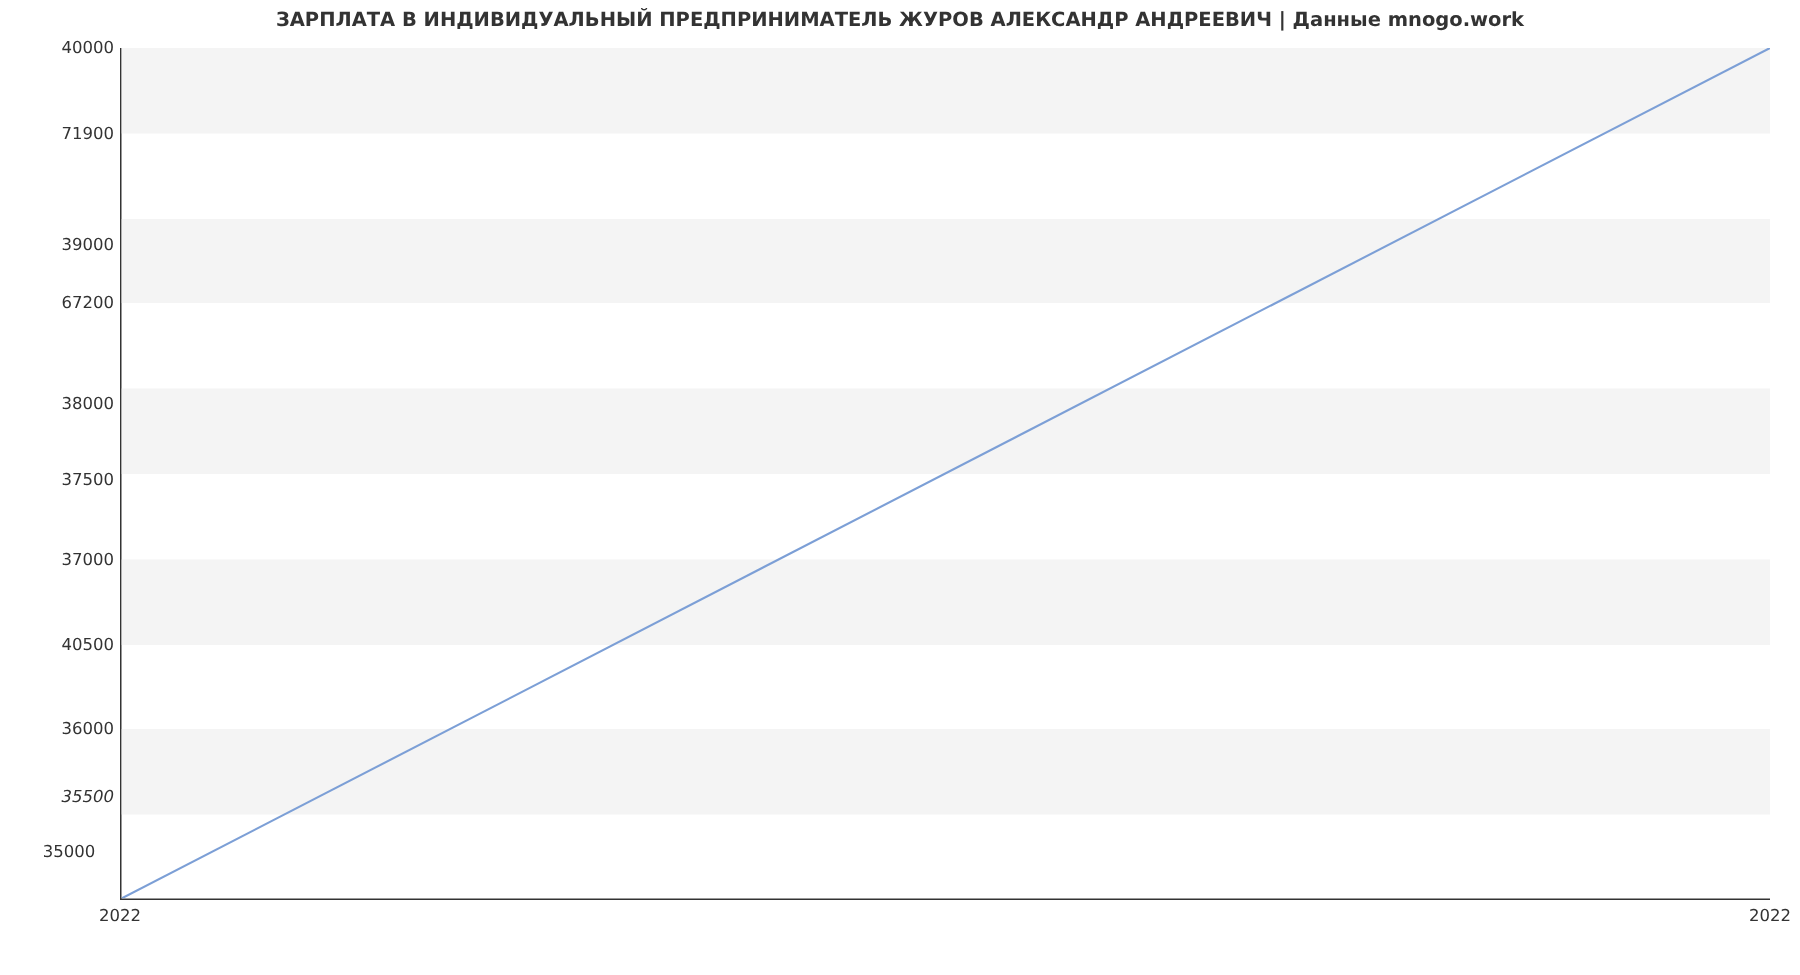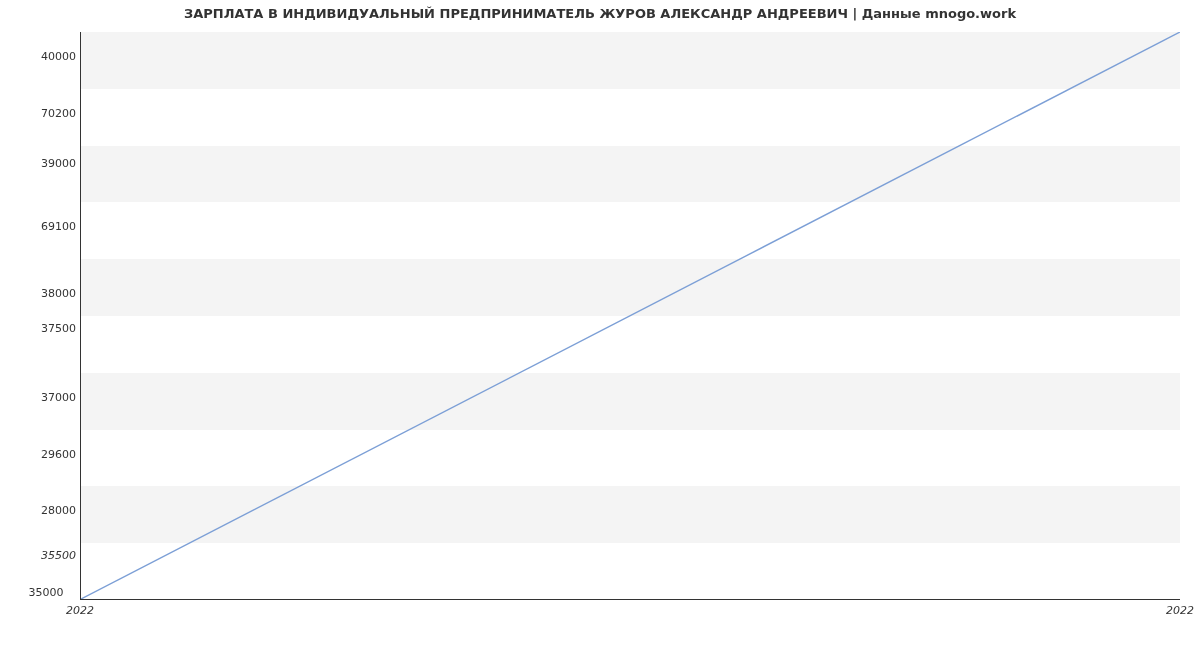--- a/index.html
+++ b/index.html
@@ -44,55 +44,53 @@
     background: #f4f4f4;
   }
   .y-tick {
     position: absolute;
     right: 1124px; 
     width: 60px;
     text-align: right;
     font-size: 11px;
     color: #333333;
     transform: translateY(-50%);
-    margin-top: 24px;
   }
   .x-tick {
     position: absolute;
     top: 604px;
     font-size: 11px;
     color: #333333;
     transform: translateX(-50%);
-    font-style: italic;
   }
   svg.line-svg {
     position: absolute;
     left: 0;
     top: 0;
     width: 100%;
     height: 100%;
   }
 </style>
 </head>
 <body>
 
 <div class="chart-container">
   <div class="title">ЗАРПЛАТА В ИНДИВИДУАЛЬНЫЙ ПРЕДПРИНИМАТЕЛЬ ЖУРОВ АЛЕКСАНДР АНДРЕЕВИЧ | Данные mnogo.work</div>
 
   <div id="y-ticks-holder">
       <div class="y-tick" style="top: 568px; text-align: center;">35000</div>
       <div class="y-tick" style="top: 531px; font-style: italic;">35500</div>
-      <div class="y-tick" style="top: 486.4px;">28000</div>
-      <div class="y-tick" style="top: 429.6px;">29600</div>
+      <div class="y-tick" style="top: 486.4px;">36000</div>
+      <div class="y-tick" style="top: 429.6px;">40500</div>
       <div class="y-tick" style="top: 372.8px; text-align: right;">37000</div>
-      <div class="y-tick" style="top: 304px;">37500</div>
+      <div class="y-tick" style="top: 320px;">37500</div>
       <div class="y-tick" style="top: 269px;">38000</div>
-      <div class="y-tick" style="top: 202.4px;">69100</div>
-      <div class="y-tick" style="top: 139px;">39000</div>
-      <div class="y-tick" style="top: 88.8px;">70200</div>
+      <div class="y-tick" style="top: 202.4px;">67200</div>
+      <div class="y-tick" style="top: 163px;">39000</div>
+      <div class="y-tick" style="top: 88.8px;">71900</div>
       <div class="y-tick" style="top: 32px;">40000</div>
     </div>
 
   <div id="x-ticks-holder">
       <div class="x-tick" style="left: 80px;">2022</div>
       <div class="x-tick" style="left: 1180px;">2022</div>
     </div>
 
   <div class="plot-area">
     <div id="bands-holder">

